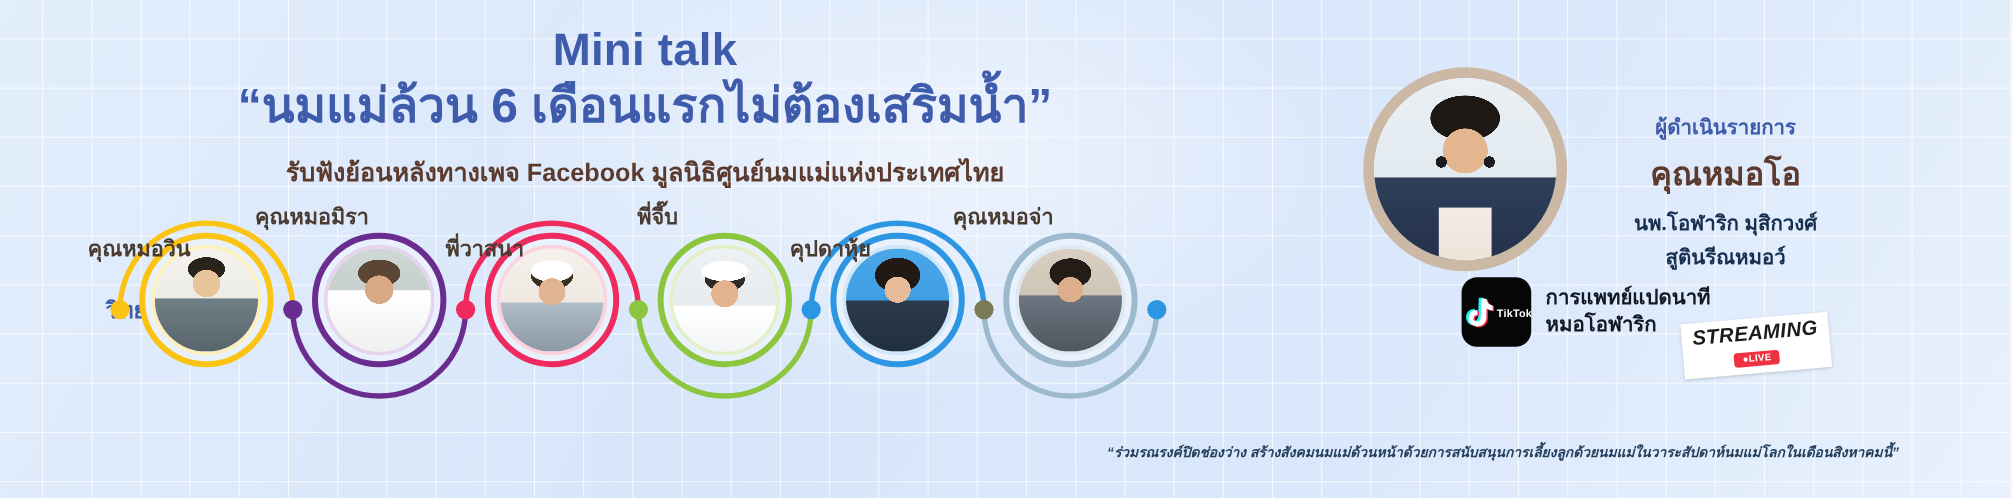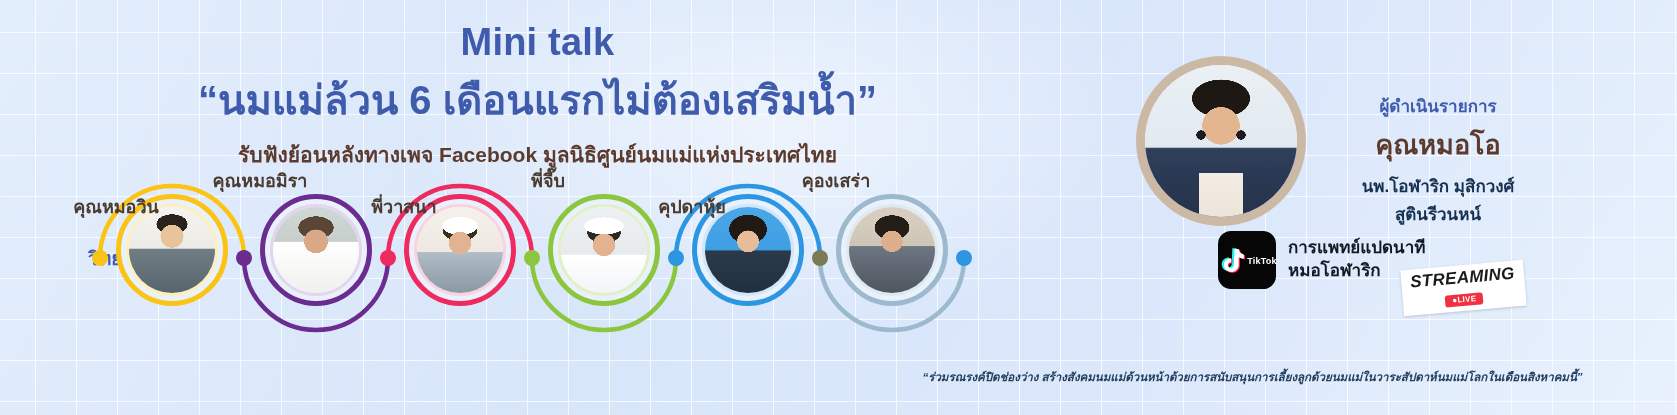--- a/index.html
+++ b/index.html
@@ -34,21 +34,21 @@
     pointer-events:none;
   }
 
   
   #headline { position: absolute; left: 0; top: 22px; width: 1075px; text-align: center; }
   #mini-talk {
     font-size: 38px; font-weight: bold; color: #3f5bab;
     letter-spacing: .2px; line-height: 1.1;
   }
   #thai-title {
-    margin-top: 11px;
+    margin-top: 0;
     font-size: 40px; font-weight: bold; color: #3f5bab;
     line-height: 1.25; white-space: nowrap;
   }
   #subtitle {
     margin-top: 13px;
     font-size: 21px; font-weight: bold; color: #5c3b2e;
     white-space: nowrap;
   }
 
   
@@ -227,38 +227,38 @@
       <div class="spk-label below">คุปดาหุ้ย</div>
     </div>
 
     <div class="spk" style="left:836px; top:14px;">
       <div class="ring" style="width:112px;height:112px;border:5px solid #9db9cd;">
         <div class="inner" style="width:92px;height:92px;border:3px solid #dfe9f1;">
           <div class="ph" style="background:linear-gradient(180deg,#d8cfc2 0%,#cfc5b7 45%,#6d7681 46%,#4e565f 100%);"></div>
           <div class="ph" style="background:radial-gradient(circle 17px at 50% 40%,#dcae8c 0 62%,transparent 63%),radial-gradient(ellipse 24px 17px at 50% 24%,#241c16 0 72%,transparent 73%);"></div>
         </div>
       </div>
-      <div class="spk-label above">คุองเสร่า</div>
+      <div class="spk-label above">คุณหมอจ่า</div>
     </div>
   </div>
 
   <div id="host-photo">
     <div class="hp-inner">
       <div style="position:absolute;inset:0;background:linear-gradient(180deg,#eaf0f4 0%,#e2eaf0 54%,#2f3f5a 55%,#24314a 100%);"></div>
       <div style="position:absolute;inset:0;background:radial-gradient(circle 30px at 50% 40%,#e4b68f 0 62%,transparent 63%),radial-gradient(ellipse 40px 26px at 50% 22%,#1d1813 0 72%,transparent 73%);"></div>
       <div style="position:absolute;left:42px;top:62px;width:68px;height:16px;background:radial-gradient(circle 9px at 14px 8px,#1c1c20 0 52%,transparent 53%),radial-gradient(circle 9px at 54px 8px,#1c1c20 0 52%,transparent 53%);"></div>
       <div style="position:absolute;left:54px;top:108px;width:44px;height:48px;background:linear-gradient(180deg,#f3ece4 0%,#ece3d8 100%);"></div>
     </div>
   </div>
 
   <div id="host-text">
     <div id="host-role">ผู้ดำเนินรายการ</div>
     <div id="host-name">คุณหมอโอ</div>
     <div id="host-fullname">นพ.โอฬาริก มุสิกวงศ์</div>
-    <div id="host-spec">สูตินรีวนหน์</div>
+    <div id="host-spec">สูตินรีณหมอว์</div>
   </div>
 
   <div id="tiktok-block">
     <div id="tiktok-logo">
       <div id="tiktok-note">
         <svg width="30" height="28" viewBox="0 0 30 28">
           <path d="M17.5 2 h4.2 c.4 3 2.1 5.1 5.1 5.4 v4.1 c-1.9 .1 -3.6 -.5 -5.1 -1.5 v7.4 c0 4.6 -3.6 7.6 -7.6 7.6 -4 0 -7.2 -3 -7.2 -6.9 0 -4 3.3 -7 7.3 -6.8 v4.2 c-1.7 -.3 -3.3 .8 -3.3 2.7 0 1.6 1.3 2.8 2.9 2.8 1.8 0 3.1 -1.3 3.1 -3.2 z" fill="#25f4ee" transform="translate(-2.2,-0.8)"></path>
           <path d="M17.5 2 h4.2 c.4 3 2.1 5.1 5.1 5.4 v4.1 c-1.9 .1 -3.6 -.5 -5.1 -1.5 v7.4 c0 4.6 -3.6 7.6 -7.6 7.6 -4 0 -7.2 -3 -7.2 -6.9 0 -4 3.3 -7 7.3 -6.8 v4.2 c-1.7 -.3 -3.3 .8 -3.3 2.7 0 1.6 1.3 2.8 2.9 2.8 1.8 0 3.1 -1.3 3.1 -3.2 z" fill="#fe2c55" transform="translate(1.2,0.8)"></path>
           <path d="M17.5 2 h4.2 c.4 3 2.1 5.1 5.1 5.4 v4.1 c-1.9 .1 -3.6 -.5 -5.1 -1.5 v7.4 c0 4.6 -3.6 7.6 -7.6 7.6 -4 0 -7.2 -3 -7.2 -6.9 0 -4 3.3 -7 7.3 -6.8 v4.2 c-1.7 -.3 -3.3 .8 -3.3 2.7 0 1.6 1.3 2.8 2.9 2.8 1.8 0 3.1 -1.3 3.1 -3.2 z" fill="#ffffff"></path>
         </svg>

